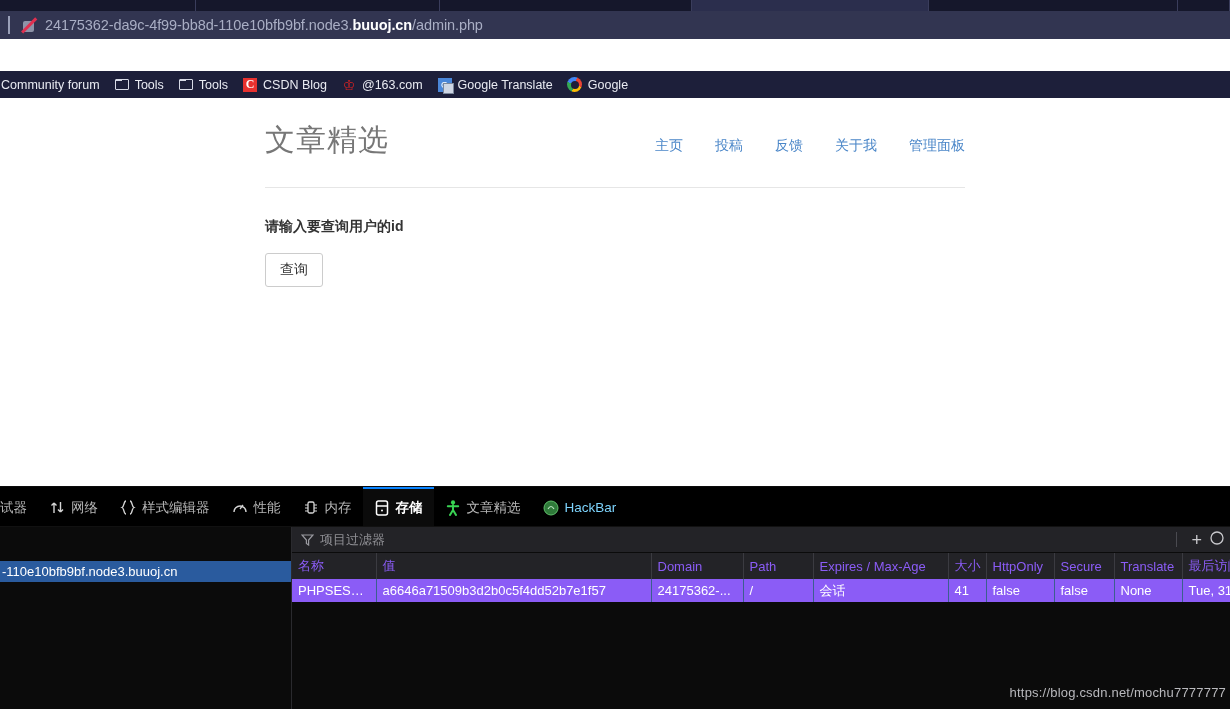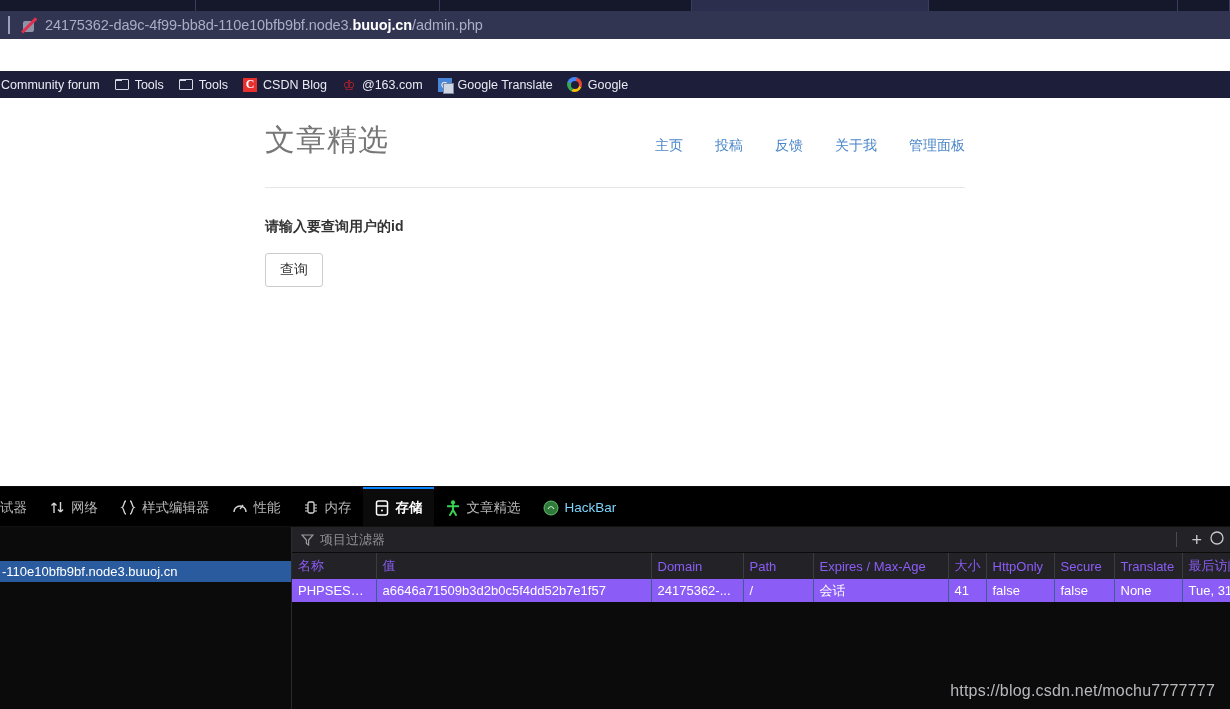--- a/index.html
+++ b/index.html
@@ -381,24 +381,24 @@
     color: #ffffff;
     cursor: pointer;
     padding-left: 40px;
   }
   #table-empty-area {
     flex: 1;
     background: #0b0b0b;
   }
   #watermark {
     position: absolute;
-    right: 15px;
+    right: 4px;
     bottom: 14px;
     color: #b9b9bd;
-    font-size: 16px;
+    font-size: 13px;
     letter-spacing: 0.2px;
   }
 </style>
 </head>
 <body>
 
 <div id="browser-chrome">
 
   <div id="tab-strip">
       <div class="tab-sliver" style="width: 228px;"></div>

